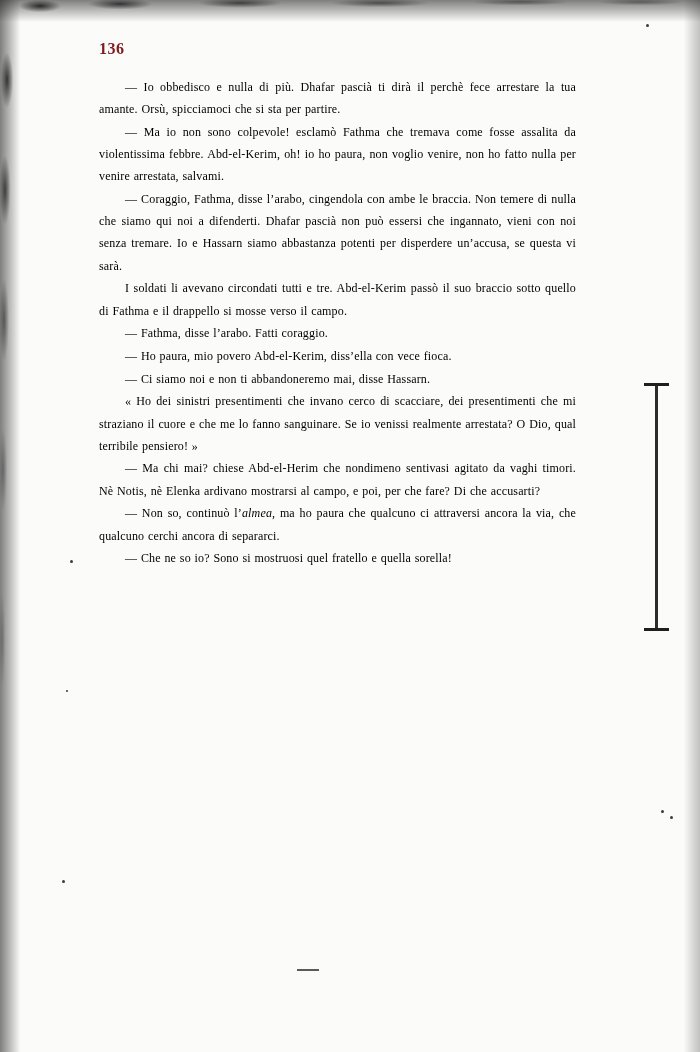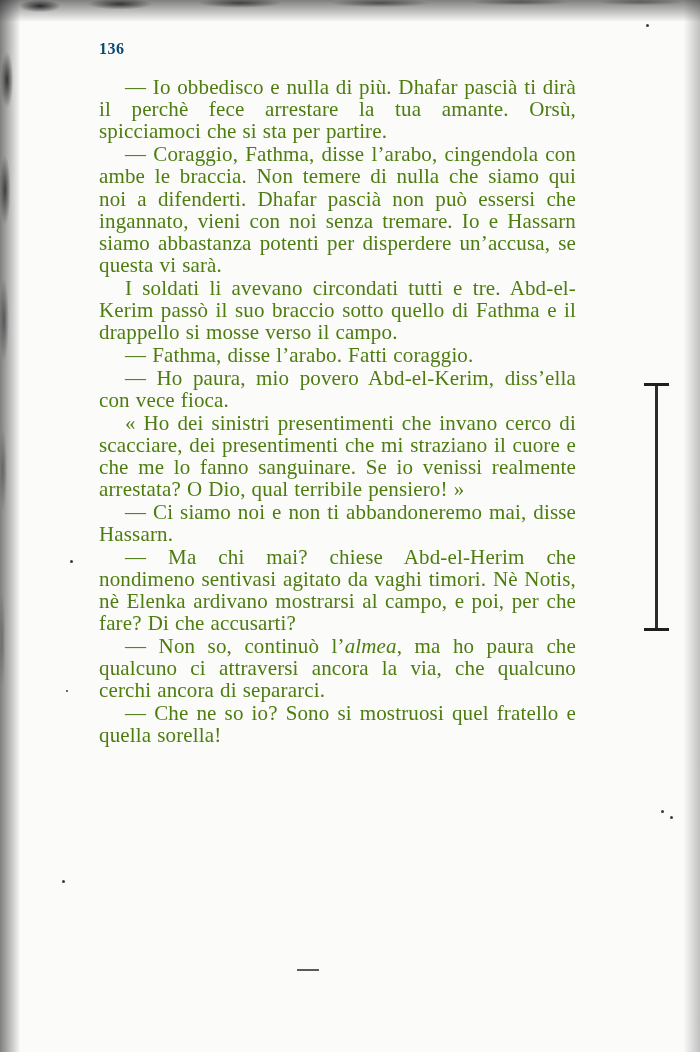--- a/index.html
+++ b/index.html
@@ -96,30 +96,30 @@
     position: absolute;
     left: 99px;
     top: 40px;
     width: 477px;
   }
 
   .folio {
     font-family: "Liberation Serif", serif;
     font-size: 16px;
     font-weight: 700;
-    color: #0c4a6e;
+    color: #7f1d1d;
     letter-spacing: .5px;
     margin: 0 0 18px 0;
   }
 
   .para {
     margin: 0 0 0.5px 0;
-    font-size: 21px;
+    font-size: 12px;
     line-height: 22.2px;
-    color: #4d7c0f;
+    color: #000000;
     text-align: justify;
     text-justify: inter-word;
     letter-spacing: .15px;
     word-spacing: .6px;
     -webkit-font-smoothing: none;
   }
   .para.indent { text-indent: 26px; }
   .para .em { font-style: italic; }
 
   
@@ -153,26 +153,27 @@
   <div class="scan-speck" style="left:646px; top:24px;  width:3px; height:3px;"></div>
 
   <div class="margin-rule"></div>
   <div class="margin-rule-cap" style="top:383px;"></div>
   <div class="margin-rule-cap" style="top:628px;"></div>
 
   <div id="text-column">
     <div class="folio">136</div>
     <div id="paragraphs">
         <div class="para indent"><span>— Io obbedisco e nulla di più. Dhafar pascià ti dirà il perchè fece arrestare la tua amante. Orsù, spicciamoci che si sta per partire.</span></div>
+        <div class="para indent"><span>— Ma io non sono colpevole! esclamò Fathma che tremava come fosse assalita da violentissima febbre. Abd-el-Kerim, oh! io ho paura, non voglio venire, non ho fatto nulla per venire arrestata, salvami.</span></div>
         <div class="para indent"><span>— Coraggio, Fathma, disse l’arabo, cingendola con ambe le braccia. Non temere di nulla che siamo qui noi a difenderti. Dhafar pascià non può essersi che ingannato, vieni con noi senza tremare. Io e Hassarn siamo abbastanza potenti per disperdere un’accusa, se questa vi sarà.</span></div>
         <div class="para indent"><span>I soldati li avevano circondati tutti e tre. Abd-el-Kerim passò il suo braccio sotto quello di Fathma e il drappello si mosse verso il campo.</span></div>
         <div class="para indent"><span>— Fathma, disse l’arabo. Fatti coraggio.</span></div>
         <div class="para indent"><span>— Ho paura, mio povero Abd-el-Kerim, diss’ella con vece fioca.</span></div>
+        <div class="para indent"><span>— Ci siamo noi e non ti abbandoneremo mai, disse Hassarn.</span></div>
         <div class="para indent"><span>« Ho dei sinistri presentimenti che invano cerco di scacciare, dei presentimenti che mi straziano il cuore e che me lo fanno sanguinare. Se io venissi realmente arrestata? O Dio, qual terribile pensiero! »</span></div>
-        <div class="para indent"><span>— Ci siamo noi e non ti abbandoneremo mai, disse Hassarn.</span></div>
         <div class="para indent"><span>— Ma chi mai? chiese Abd-el-Herim che nondimeno sentivasi agitato da vaghi timori. Nè Notis, nè Elenka ardivano mostrarsi al campo, e poi, per che fare? Di che accusarti?</span></div>
         <div class="para indent"><span>— Non so, continuò l’</span><span class="em">almea</span><span>, ma ho paura che qualcuno ci attraversi ancora la via, che qualcuno cerchi ancora di separarci.</span></div>
         <div class="para indent"><span>— Che ne so io? Sono si mostruosi quel fratello e quella sorella!</span></div>
       </div>
   </div>
 
   <div class="footer-mark"></div>
 </div>
 
 </body></html>

